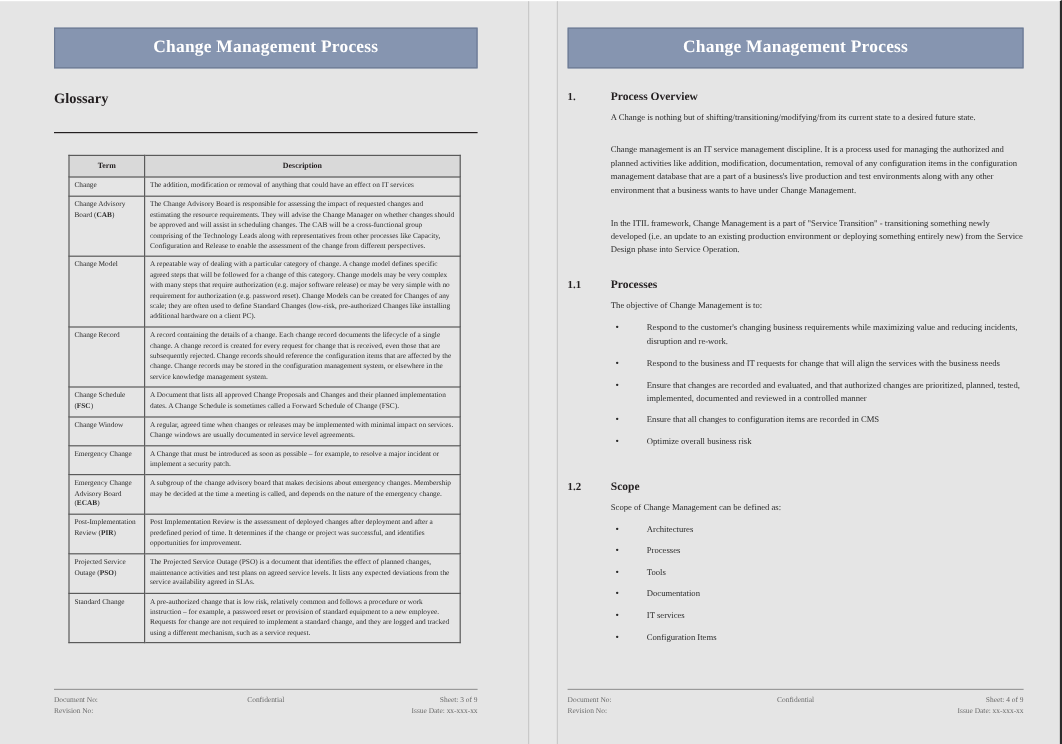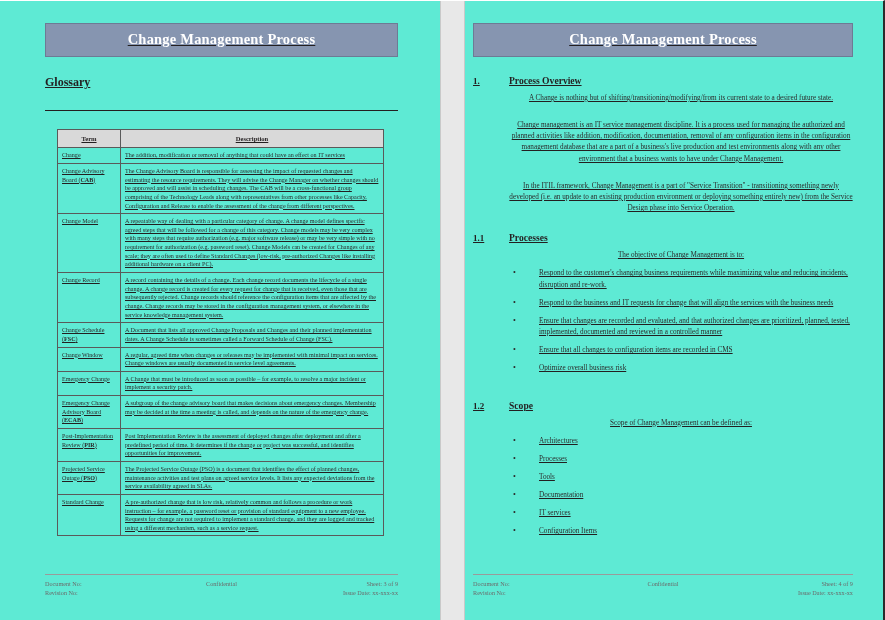--- a/index.html
+++ b/index.html
@@ -19,25 +19,24 @@
     width: 885px;
     height: 620px;
     background: #ffffff;
     box-sizing: border-box;
     border-right: 2px solid #2b2b2b;
     border-top: 1px solid #ffffff;
     display: flex;
     align-items: stretch;
   }
   .page {
-    background: #5eead4;
+    background: #e5e5e5;
     position: relative;
     box-sizing: border-box;
     overflow: hidden;
-    text-decoration: underline;
   }
   .page-left {
     width: 440px;
     padding: 22px 42px 0 45px;
   }
   .gutter {
     width: 25px;
     background: #e8e8e8;
     border-left: 1px solid #c9c9c9;
     border-right: 1px solid #c9c9c9;
@@ -133,21 +132,21 @@
   }
   .sec-title {
     font-weight: bold;
     font-size: 9.6px;
   }
   .body-block { margin-left: 36px; }
   p.para {
     font-size: 7.2px;
     line-height: 1.55;
     margin: 16px 0 0 0;
-    text-align: center;
+    text-align: left;
     color: #2b2b2b;
   }
   p.para.first { margin-top: 7px; }
   ul.bullets {
     list-style: none;
     margin: 7px 0 0 0;
     padding: 0;
   }
   ul.bullets li {
     position: relative;

